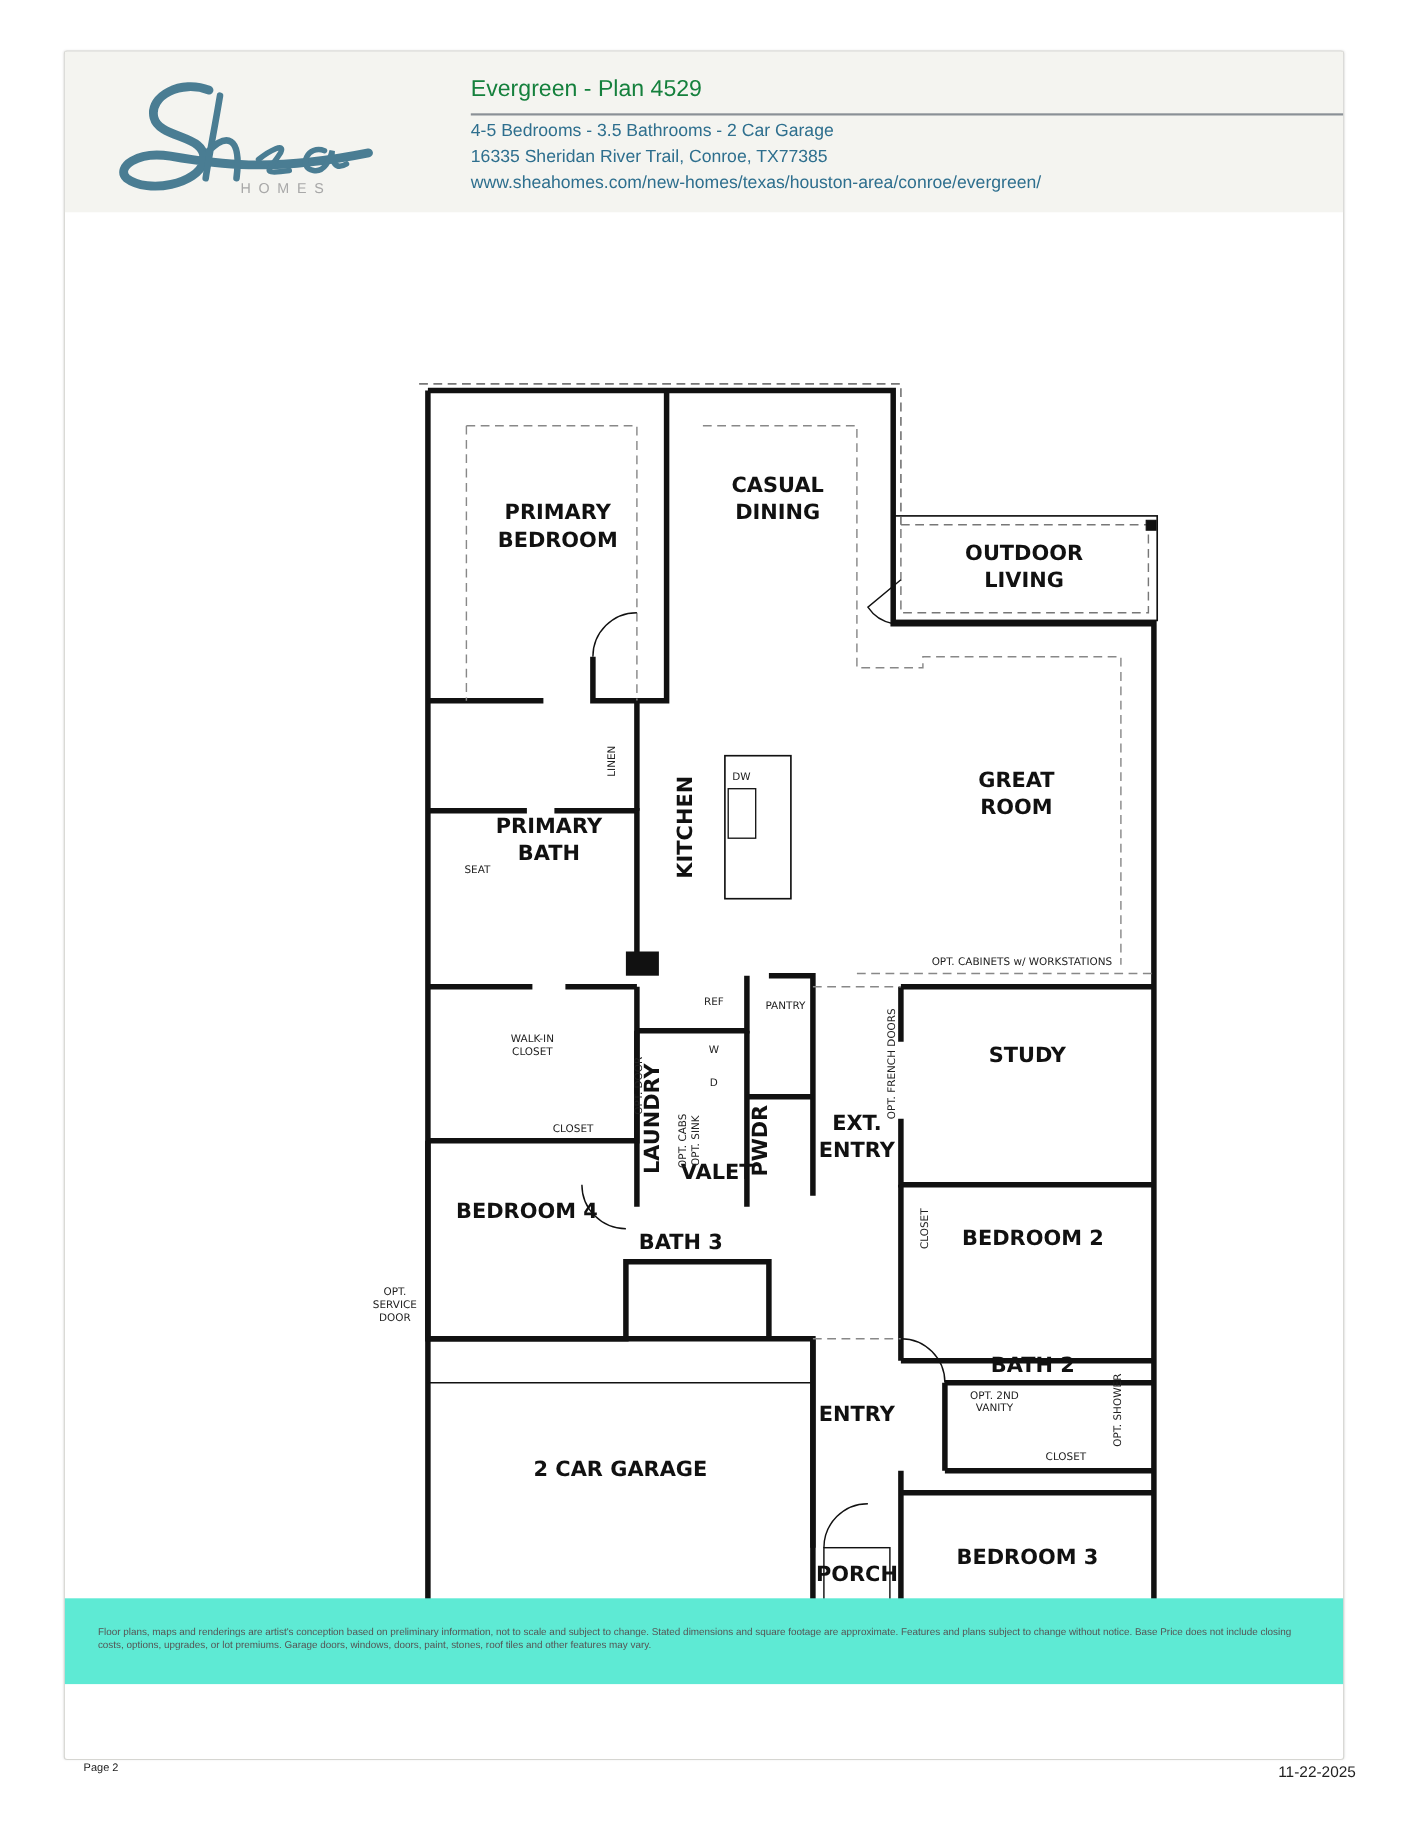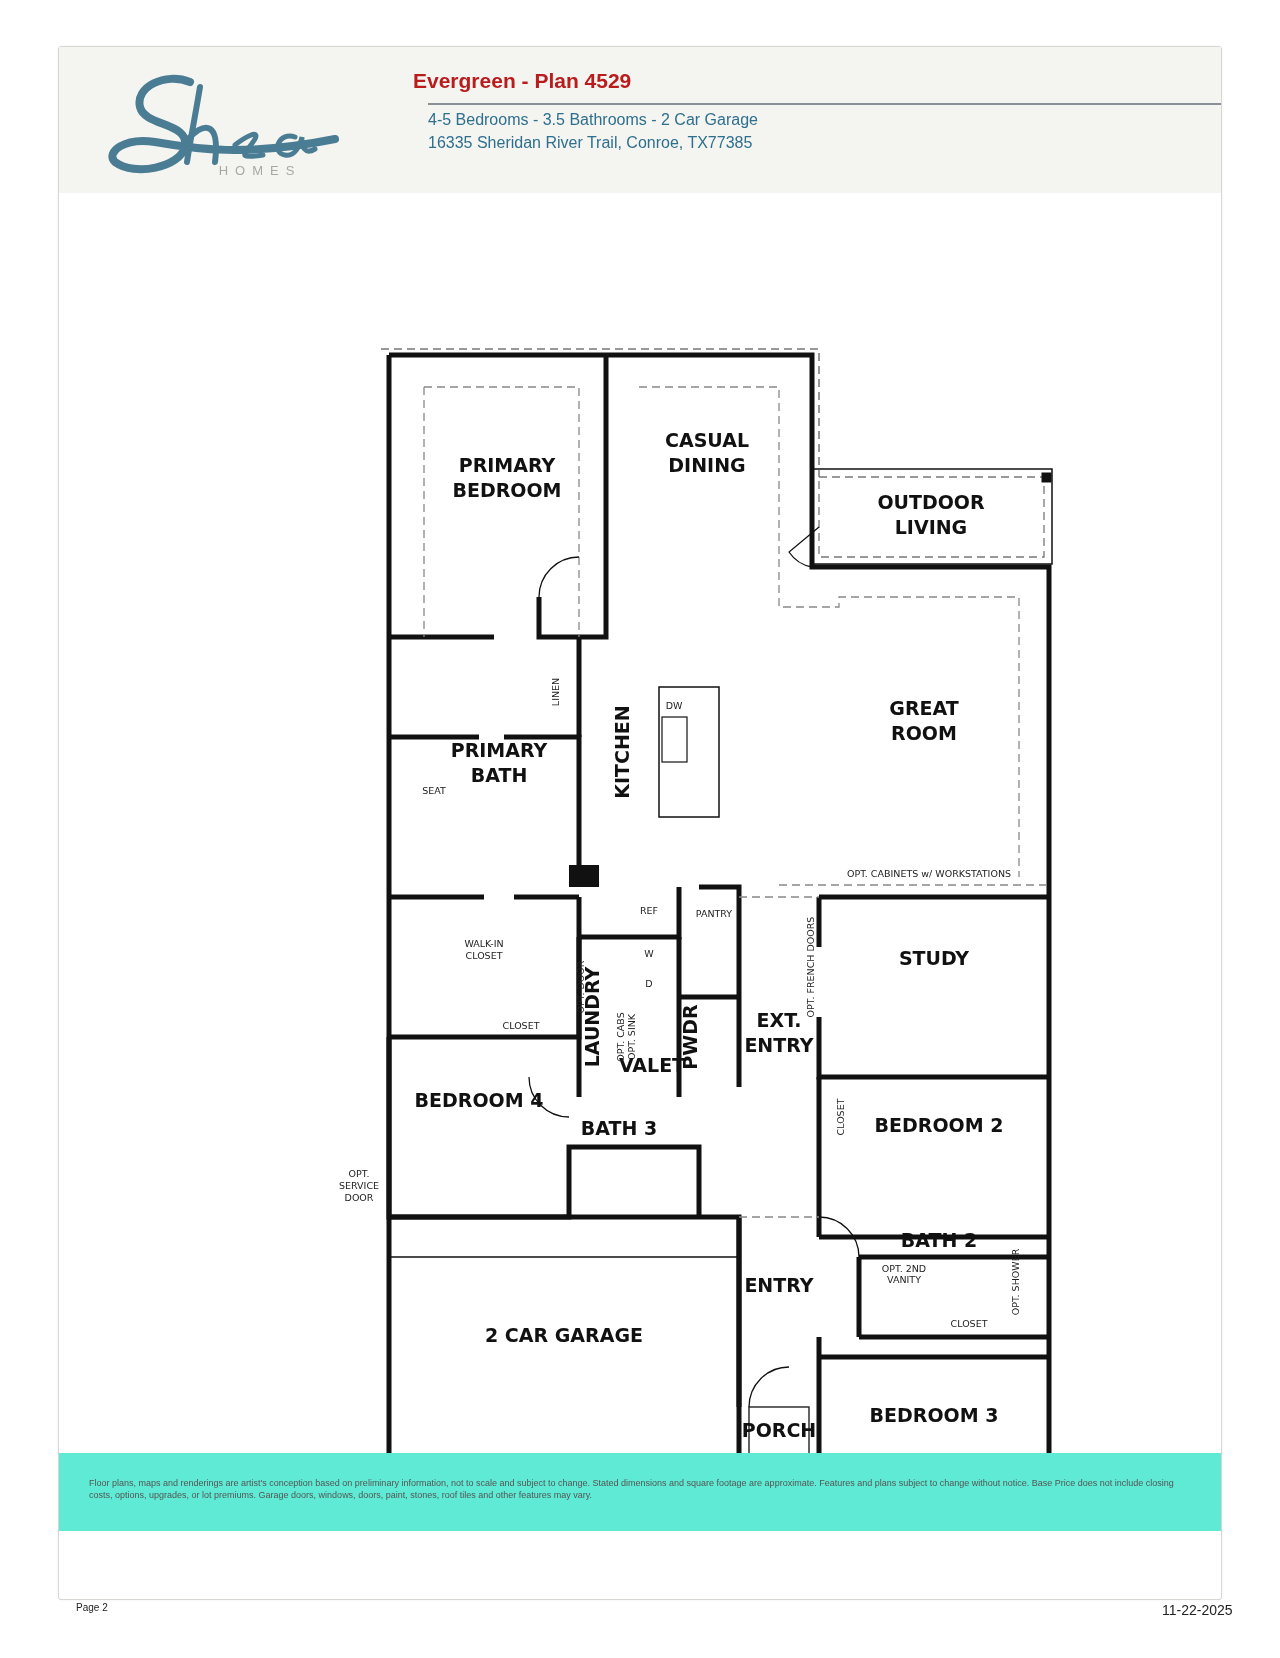--- a/index.html
+++ b/index.html
@@ -1,20 +1,20 @@
 <!DOCTYPE html>
 <html><head>
 <meta charset="utf-8">
 <style>
   html,body{margin:0;padding:0;background:#ffffff;}
   body{width:1280px;height:1658px;position:relative;overflow:hidden;font-family:"Liberation Sans",sans-serif;}
   .card{position:absolute;left:58px;top:46px;width:1162px;height:1552px;border:1px solid #d6d6d2;border-radius:3px;background:#fff;box-shadow:0 0 2px rgba(0,0,0,.08);}
   .header{position:absolute;left:0;top:0;width:1162px;height:146px;background:#f4f4f0;}
   .logo{position:absolute;left:36px;top:20px;width:260px;height:115px;}
-  .title{position:absolute;left:354px;top:22px;font-size:21px;font-weight:bold;color:#b91c1c;}
+  .title{position:absolute;left:369px;top:22px;font-size:21px;font-weight:normal;color:#15803d;}
   .rule{position:absolute;left:369px;top:56px;width:793px;height:2px;background:#8a9096;}
   .sub{position:absolute;left:369px;font-size:16px;color:#2e6f8e;white-space:nowrap;text-align:right;}
   .floor-title{position:absolute;left:0;width:1162px;top:165px;text-align:center;font-size:28px;font-weight:bold;color:#1c2f5a;}
   .plan{position:absolute;left:200px;top:250px;}
   .room{font-family:"DejaVu Sans",sans-serif;font-weight:bold;fill:#111;font-size:19px;text-anchor:middle;}
   .small{font-family:"DejaVu Sans",sans-serif;fill:#222;font-size:9.5px;text-anchor:middle;}
   .footer{position:absolute;left:0;top:1406px;width:1162px;height:78px;background:#5eead4;}
   .disclaimer{position:absolute;left:30px;top:24px;width:1110px;font-size:9px;line-height:12px;color:#555;}
   .pagenum{position:absolute;left:76px;top:1602px;font-size:10px;color:#222;}
   .date{position:absolute;left:1162px;top:1602px;font-size:14px;color:#222;}
@@ -28,20 +28,21 @@
       <path d="M95 15 C70 5 40 20 45 40 C50 60 95 55 90 80 C85 100 40 110 20 95 C10 85 30 70 60 75 C100 82 150 90 240 72" fill="none" stroke="#4a7d93" stroke-width="8" stroke-linecap="round"></path>
       <path d="M105 20 C100 50 95 75 92 95 M95 70 C110 55 125 55 120 95" fill="none" stroke="#4a7d93" stroke-width="6" stroke-linecap="round"></path>
       <path d="M140 78 C150 70 165 62 160 72 C150 88 140 92 168 88" fill="none" stroke="#4a7d93" stroke-width="5" stroke-linecap="round"></path>
       <path d="M200 70 C185 64 175 85 190 88 C200 90 205 78 207 70 C206 80 210 88 220 82" fill="none" stroke="#4a7d93" stroke-width="5" stroke-linecap="round"></path>
       <text x="165" y="108" font-family="Liberation Sans, sans-serif" font-size="13" letter-spacing="7" fill="#a8a8a8" text-anchor="middle">HOMES</text>
     </svg>
     <div class="title">Evergreen - Plan 4529</div>
     <div class="rule"></div>
     <div class="sub" style="top:64px">4-5 Bedrooms - 3.5 Bathrooms - 2 Car Garage</div>
     <div class="sub" style="top:87px">16335 Sheridan River Trail, Conroe, TX77385</div>
+    <div class="sub" style="top:111px">www.sheahomes.com/new-homes/texas/houston-area/conroe/evergreen/</div>
   </div>
 
 
   <svg class="plan" width="800" height="1220" viewBox="0 0 800 1220">
     <g fill="none" stroke="#111">
 
       <path d="M122 52 L560 52 L560 180" stroke="#777" stroke-width="1.5" stroke-dasharray="8 5"></path>
 
       <path d="M130 58 L553 58 L553 270 L790 270 L790 1230" stroke-width="5"></path>
       <path d="M130 58 L130 1200" stroke-width="5"></path>

